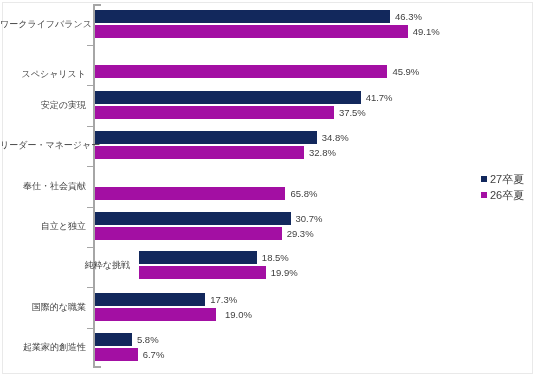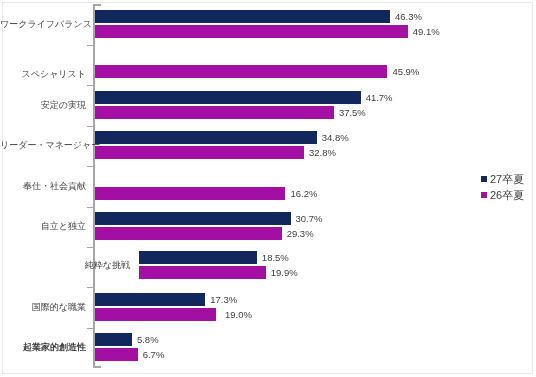--- a/index.html
+++ b/index.html
@@ -188,21 +188,21 @@
           </div>
           <div class="bar-row" style="top: 15px; width: 441px;">
             <div class="bar s1" style="width: 208.936px;"></div>
             <span class="bar-value" style="left: 208.936px;">32.8%</span>
           </div>
         </div>
         <div class="cat-group" style="top: 171.6px; height: 28px;">
           <div class="cat-label" style="top: 9px;">奉仕・社会貢献</div>
           <div class="bar-row" style="top: 15px; width: 441px;">
             <div class="bar s1" style="width: 190.463px;"></div>
-            <span class="bar-value" style="left: 190.463px;">16.2%</span>
+            <span class="bar-value" style="left: 190.463px;">65.8%</span>
           </div>
         </div>
         <div class="cat-group" style="top: 212px; height: 28px;">
           <div class="cat-label" style="top: 9px;">自立と独立</div>
           <div class="bar-row" style="top: 0px; width: 441px;">
             <div class="bar s0" style="width: 195.559px;"></div>
             <span class="bar-value" style="left: 195.559px;">30.7%</span>
           </div>
           <div class="bar-row" style="top: 15px; width: 441px;">
             <div class="bar s1" style="width: 186.641px;"></div>
@@ -225,21 +225,21 @@
           <div class="bar-row" style="top: 0px; width: 441px;">
             <div class="bar s0" style="width: 110.201px;"></div>
             <span class="bar-value" style="left: 110.201px;">17.3%</span>
           </div>
           <div class="bar-row" style="top: 15px; width: 441px;">
             <div class="bar s1" style="width: 121.03px;"></div>
             <span class="bar-value" style="left: 121.03px; padding-left: 9px;">19.0%</span>
           </div>
         </div>
         <div class="cat-group" style="top: 333.2px; height: 28px;">
-          <div class="cat-label" style="top: 9px; font-weight: bold;">起業家的創造性</div>
+          <div class="cat-label" style="top: 9px;">起業家的創造性</div>
           <div class="bar-row" style="top: 0px; width: 441px;">
             <div class="bar s0" style="width: 36.946px;"></div>
             <span class="bar-value" style="left: 36.946px;">5.8%</span>
           </div>
           <div class="bar-row" style="top: 15px; width: 441px;">
             <div class="bar s1" style="width: 42.679px;"></div>
             <span class="bar-value" style="left: 42.679px;">6.7%</span>
           </div>
         </div>
       </div>

